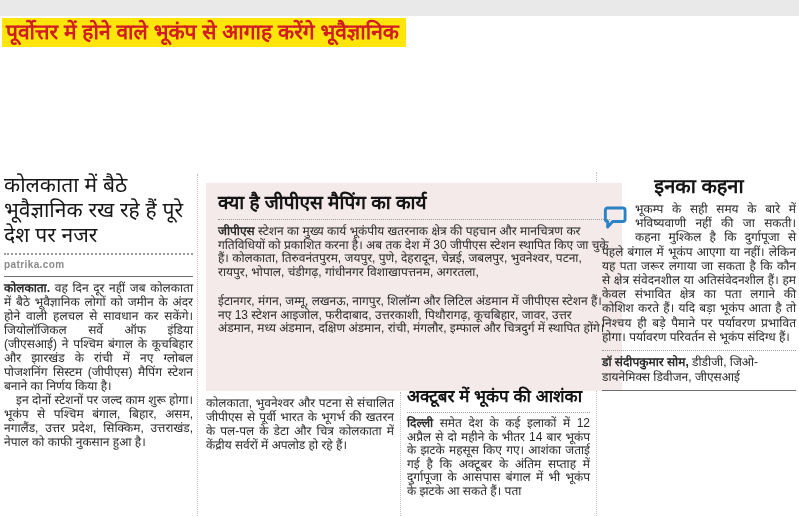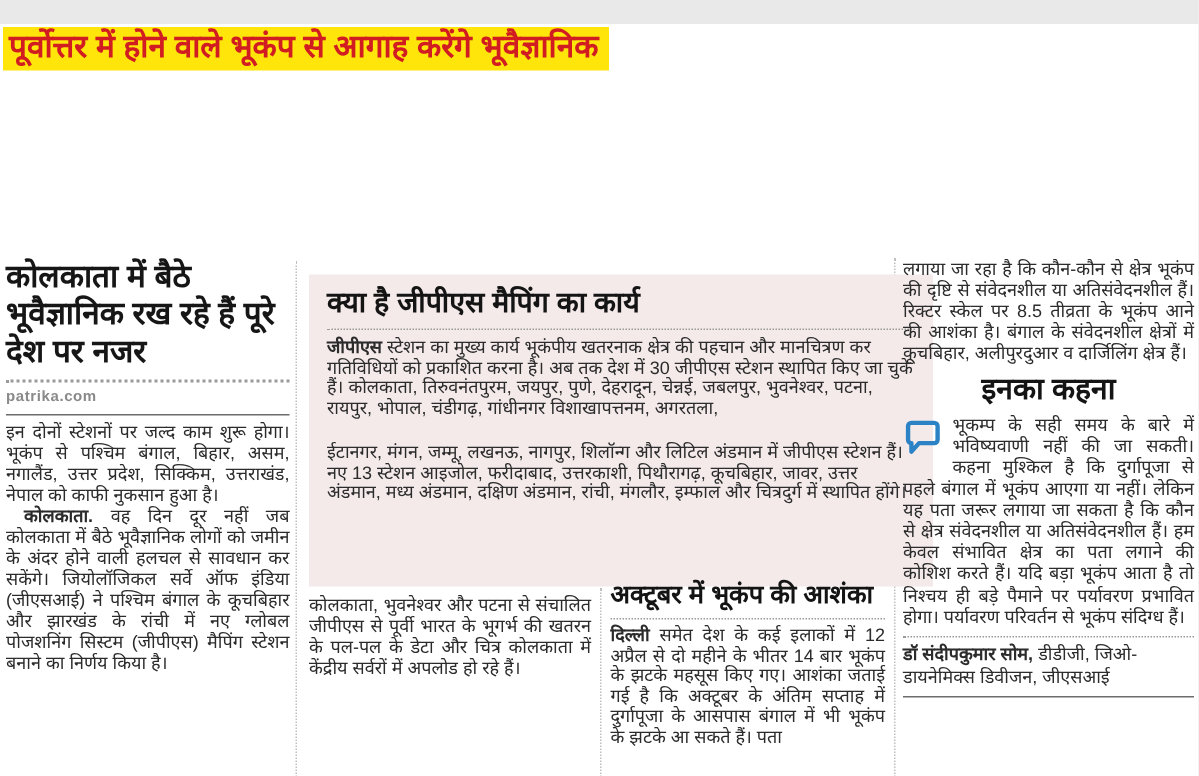--- a/index.html
+++ b/index.html
@@ -21,21 +21,21 @@
     font-size:46px;line-height:57px;font-weight:bold;color:#111;
     letter-spacing:-1px;
   }
   
   .vdiv{position:absolute;width:0;border-left:1px dotted #bfbfbf;}
   .vdiv-1{left:197px;top:158px;height:354px;}
   .vdiv-2{left:400px;top:376px;height:136px;}
   .vdiv-3{left:596px;top:156px;height:356px;}
   
   .left-col{position:absolute;left:4px;top:156px;width:189px;}
-  .subheadline{font-size:21px;line-height:25px;font-weight:bold;color:#161616;}
+  .subheadline{font-size:21px;line-height:25px;font-weight:normal;color:#161616;}
   .rule-dotted{border:0;border-top:2px dotted #9a9a9a;margin:6px 0 4px 0;}
   .byline-name{font-size:13px;font-weight:bold;color:#222;line-height:16px;}
   .byline-site{font-size:10px;font-weight:bold;color:#8a8a8a;line-height:12px;letter-spacing:.4px;}
   .rule-solid{border:0;border-top:1px solid #6d6d6d;margin:5px 0 4px 0;}
   .body-text{font-size:12px;line-height:14px;text-align:justify;color:#2b2b2b;}
   .body-text p{margin:0;}
   .body-text p + p{text-indent:12px;}
   .lead{font-weight:bold;}
   
   .info-box{
@@ -73,23 +73,23 @@
   <div class="vdiv vdiv-1"></div>
   <div class="vdiv vdiv-2"></div>
   <div class="vdiv vdiv-3"></div>
 
   <div class="left-col">
     <div class="subheadline">कोलकाता में बैठे भूवैज्ञानिक रख रहे हैं पूरे देश पर नजर</div>
     <hr class="rule-dotted">
     <div class="byline-site">patrika.com</div>
     <hr class="rule-solid">
     <div class="body-text">
-      <p>इन दोनों स्टेशनों पर जल्द काम शुरू होगा। भूकंप से पश्चिम बंगाल, बिहार, असम, नगालैंड, उत्तर प्रदेश, सिक्किम, उत्तराखंड, नेपाल को काफी नुकसान हुआ है।</p>
       <p><span class="lead">कोलकाता.</span>
         <span>वह दिन दूर नहीं जब कोलकाता में बैठे भूवैज्ञानिक लोगों को जमीन के अंदर होने वाली हलचल से सावधान कर सकेंगे। जियोलॉजिकल सर्वे ऑफ इंडिया (जीएसआई) ने पश्चिम बंगाल के कूचबिहार और झारखंड के रांची में नए ग्लोबल पोजशनिंग सिस्टम (जीपीएस) मैपिंग स्टेशन बनाने का निर्णय किया है।</span></p>
+      <p>इन दोनों स्टेशनों पर जल्द काम शुरू होगा। भूकंप से पश्चिम बंगाल, बिहार, असम, नगालैंड, उत्तर प्रदेश, सिक्किम, उत्तराखंड, नेपाल को काफी नुकसान हुआ है।</p>
     </div>
   </div>
 
   <div class="info-box">
     <h2>क्या है जीपीएस मैपिंग का कार्य</h2>
     <hr class="rule-dotted">
     <div class="info-cols">
       <div class="info-col"><span class="lead">जीपीएस</span>
         <span>स्टेशन का मुख्य कार्य भूकंपीय खतरनाक क्षेत्र की पहचान और मानचित्रण कर गतिविधियों को प्रकाशित करना है। अब तक देश में 30 जीपीएस स्टेशन स्थापित किए जा चुके हैं। कोलकाता, तिरुवनंतपुरम, जयपुर, पुणे, देहरादून, चेन्नई, जबलपुर, भुवनेश्वर, पटना, रायपुर, भोपाल, चंडीगढ़, गांधीनगर विशाखापत्तनम, अगरतला,</span></div>
       <div class="info-col">ईटानगर, मंगन, जम्मू, लखनऊ, नागपुर, शिलॉन्ग और लिटिल अंडमान में जीपीएस स्टेशन हैं। नए 13 स्टेशन आइजोल, फरीदाबाद, उत्तरकाशी, पिथौरागढ़, कूचबिहार, जावर, उत्तर अंडमान, मध्य अंडमान, दक्षिण अंडमान, रांची, मंगलौर, इम्फाल और चित्रदुर्ग में स्थापित होंगे।</div>
@@ -101,21 +101,20 @@
   </div>
 
   <div class="oct-col">
     <h2>अक्टूबर में भूकंप की आशंका</h2>
     <hr class="rule-dotted">
     <div class="oct-body"><span class="lead">दिल्ली</span>
       <span>समेत देश के कई इलाकों में 12 अप्रैल से दो महीने के भीतर 14 बार भूकंप के झटके महसूस किए गए। आशंका जताई गई है कि अक्टूबर के अंतिम सप्ताह में दुर्गापूजा के आसपास बंगाल में भी भूकंप के झटके आ सकते हैं। पता</span></div>
   </div>
 
   <div class="right-col">
-    <p class="p1">लगाया जा रहा है कि कौन-कौन से क्षेत्र भूकंप की दृष्टि से संवेदनशील या अतिसंवेदनशील हैं। रिक्टर स्केल पर 8.5 तीव्रता के भूकंप आने की आशंका है। बंगाल के संवेदनशील क्षेत्रों में कूचबिहार, अलीपुरदुआर व दार्जिलिंग क्षेत्र हैं।</p>
     <div class="quote-heading">इनका कहना</div>
     <div class="quote-block">
       <svg class="bubble" viewBox="0 0 24 24" fill="none" stroke="#2b83c5" stroke-width="2.6" stroke-linejoin="round" stroke-linecap="round">
         <path d="M5 3.5 h13.5 a2 2 0 0 1 2 2 v8 a2 2 0 0 1 -2 2 h-9 l-4.5 5 v-5 a2 2 0 0 1 -2 -2 v-8 a2 2 0 0 1 2 -2 z"></path>
       </svg>
       <span>भूकम्प के सही समय के बारे में भविष्यवाणी नहीं की जा सकती। कहना मुश्किल है कि दुर्गापूजा से पहले बंगाल में भूकंप आएगा या नहीं। लेकिन यह पता जरूर लगाया जा सकता है कि कौन से क्षेत्र संवेदनशील या अतिसंवेदनशील हैं। हम केवल संभावित क्षेत्र का पता लगाने की कोशिश करते हैं। यदि बड़ा भूकंप आता है तो निश्चय ही बड़े पैमाने पर पर्यावरण प्रभावित होगा। पर्यावरण परिवर्तन से भूकंप संदिग्ध हैं।</span>
     </div>
     <hr class="rule-dotted small">
     <p class="attr"><span class="lead">डॉ संदीपकुमार सोम,</span>
       <span>डीडीजी, जिओ-डायनेमिक्स डिवीजन, जीएसआई</span></p>

